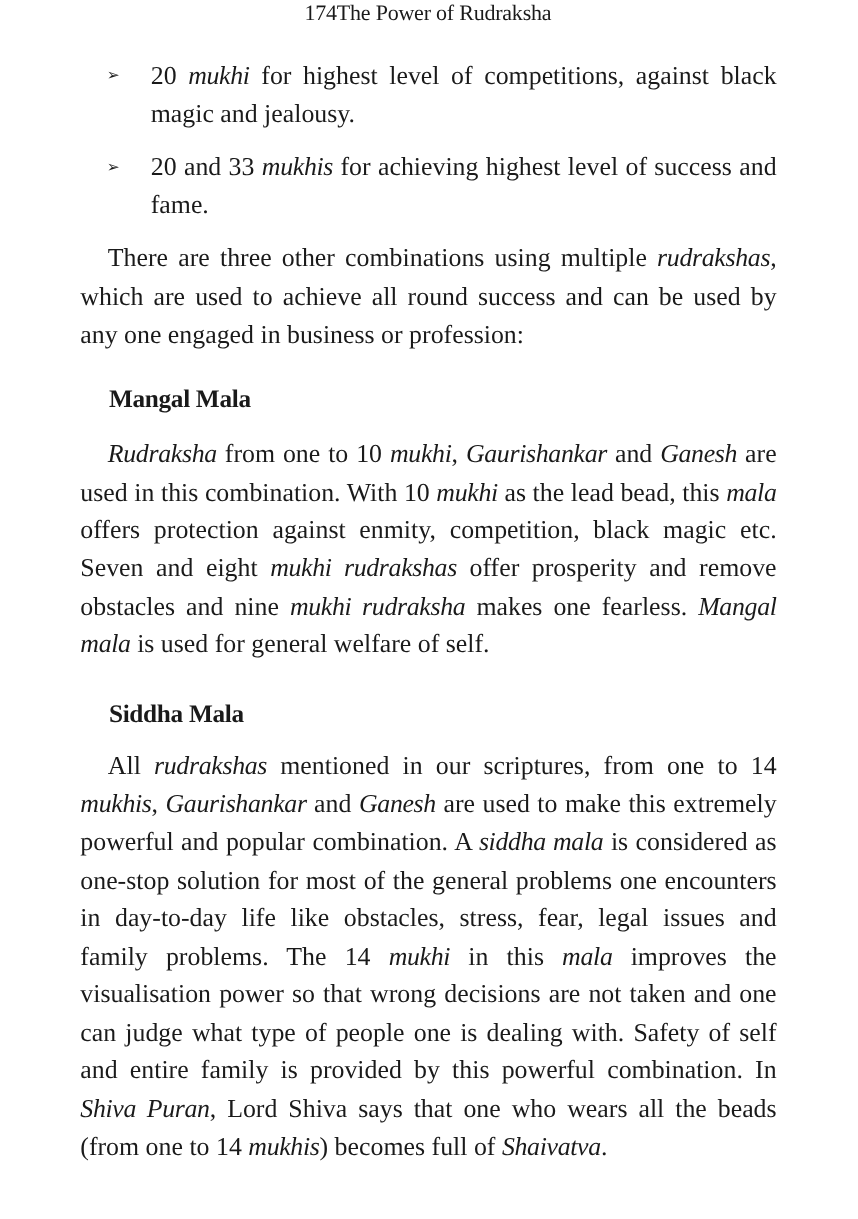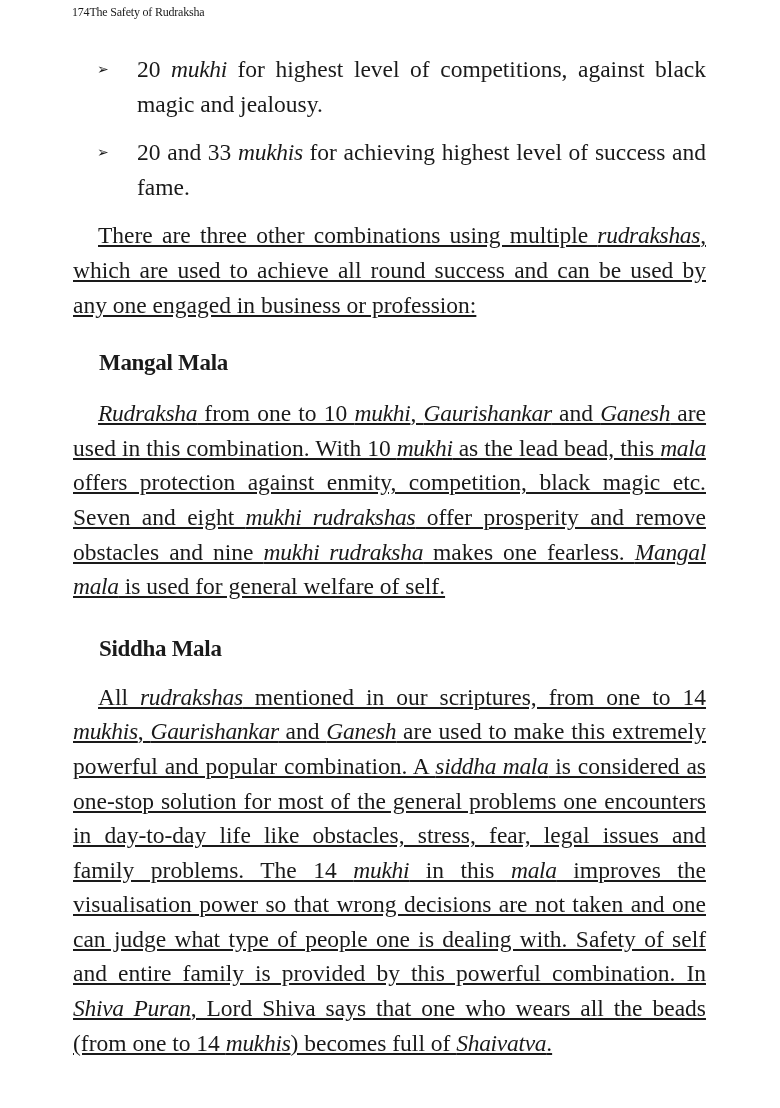--- a/index.html
+++ b/index.html
@@ -3,50 +3,50 @@
   <meta charset="utf-8">
   <style>
     html, body { margin: 0; padding: 0; background: #ffffff; }
     body {
       width: 780px; height: 1108px; overflow: hidden; position: relative;
       font-family: "Liberation Serif", "DejaVu Serif", serif;
       color: #1a1a1a;
     }
     .header {
       position: absolute; top: 0; left: 72px; right: 74px; height: 30px;
-      display: flex; justify-content: flex-start; align-items: flex-start;
-      font-size: 12px; line-height: 24px; letter-spacing: -0.2px;
+      display: flex; justify-content: center; align-items: flex-start;
+      font-size: 20px; line-height: 24px; letter-spacing: -0.2px;
     }
     .content {
       position: absolute; left: 73px; width: 633px; top: 52px;
       font-size: 23.5px; line-height: 34.6px;
     }
     .bullet {
       position: relative; padding-left: 64px; text-align: justify; margin: 0 0 14px 0;
     }
     .bullet .marker {
       position: absolute; left: 24px; top: 0; font-size: 14px; line-height: 36px;
     }
     p { margin: 0; text-align: justify; }
-    p.indent { text-indent: 25px; text-decoration: underline; }
+    p.indent { text-indent: 25px; }
     h3 {
       font-size: 23px; font-weight: bold; margin: 0; padding-left: 26px;
       line-height: 34px; letter-spacing: -0.3px;
     }
     em { font-style: italic; letter-spacing: -0.3px; }
     .sp-intro { margin-top: 10px; }
     .sp-h1 { margin-top: 24px; margin-bottom: 16px; }
     .sp-h2 { margin-top: 28px; margin-bottom: 14px; }
   </style>
 </head>
 <body>
 
 <div class="header">
   <span>174</span>
-  <span>The Safety of Rudraksha</span>
+  <span>The Power of Rudraksha</span>
 </div>
 
 <div class="content">
 
   <div class="bullet">
     <span class="marker">➢</span>
     <span>20 </span><em>mukhi</em><span> for highest level of competitions, against black magic and jealousy.</span>
   </div>
 
   <div class="bullet">

